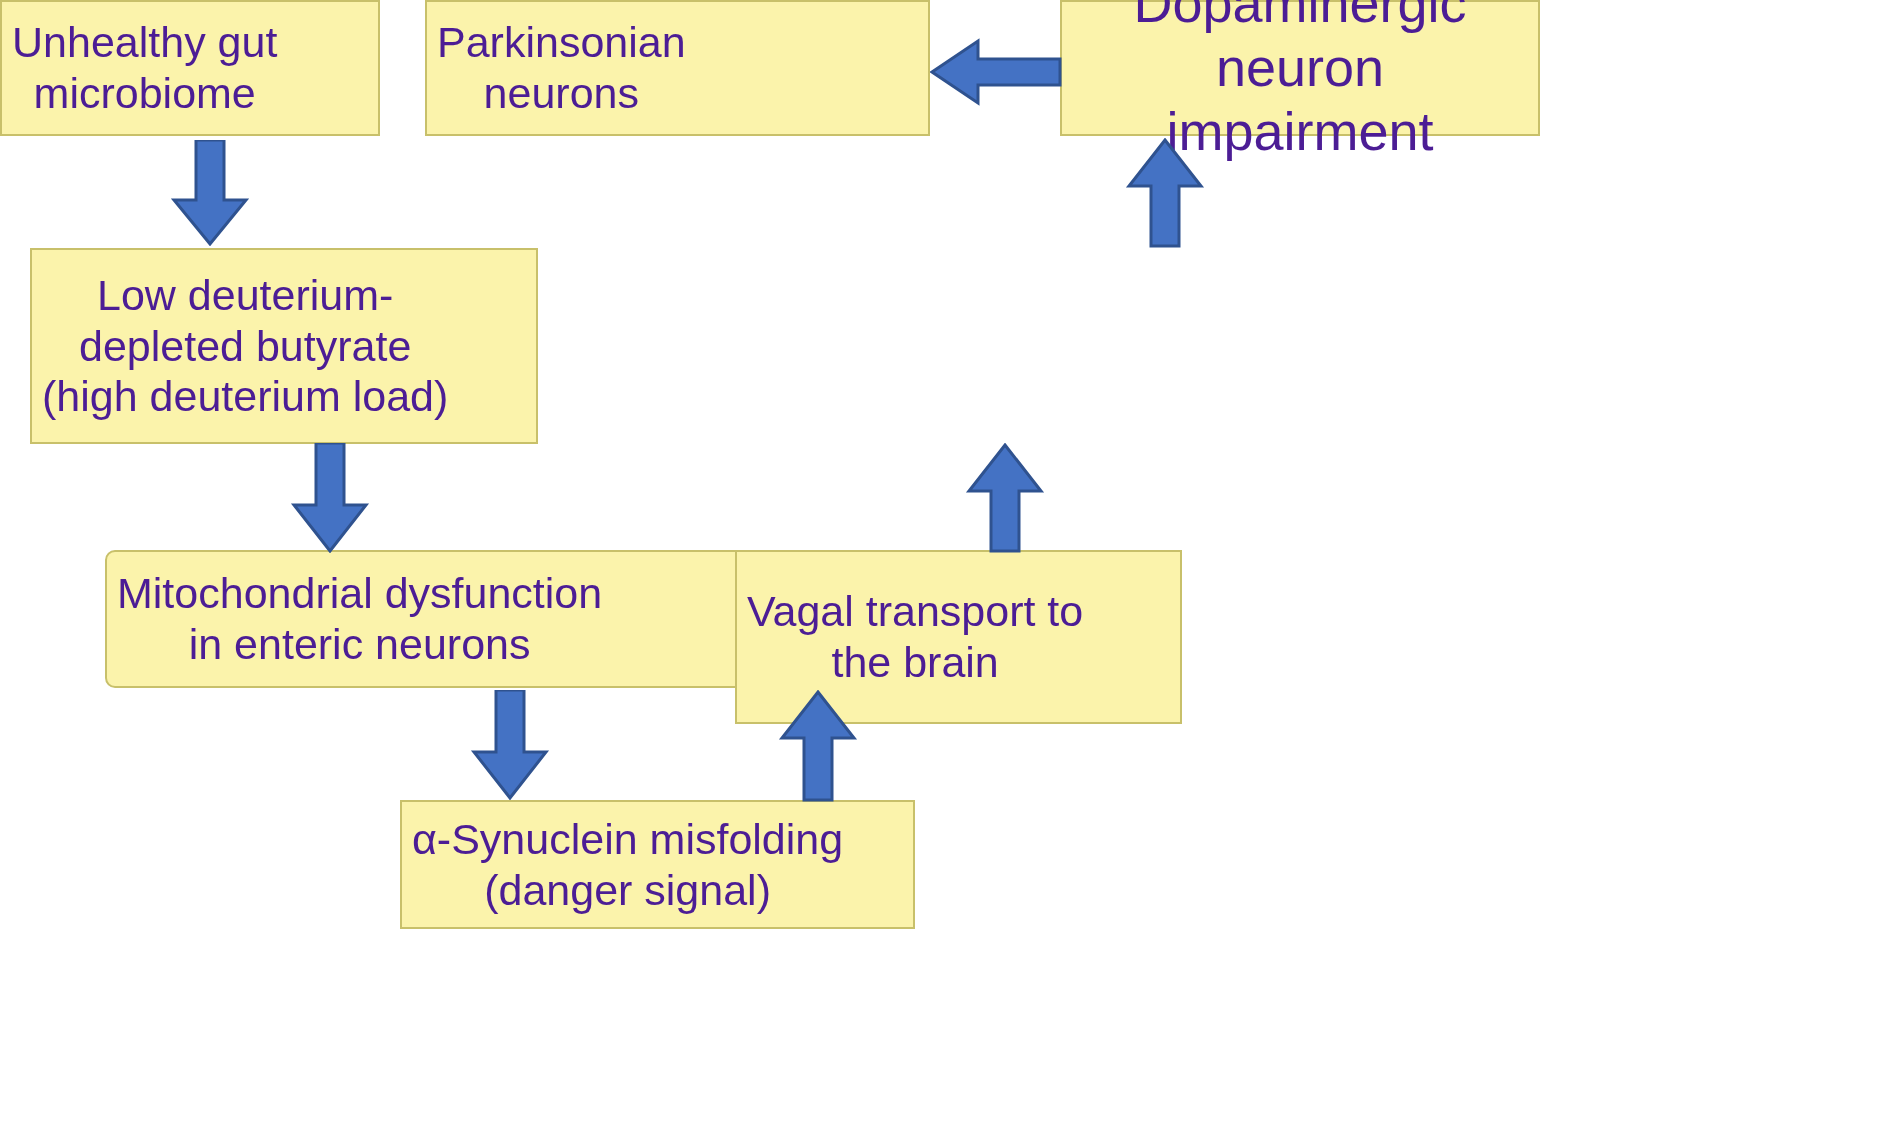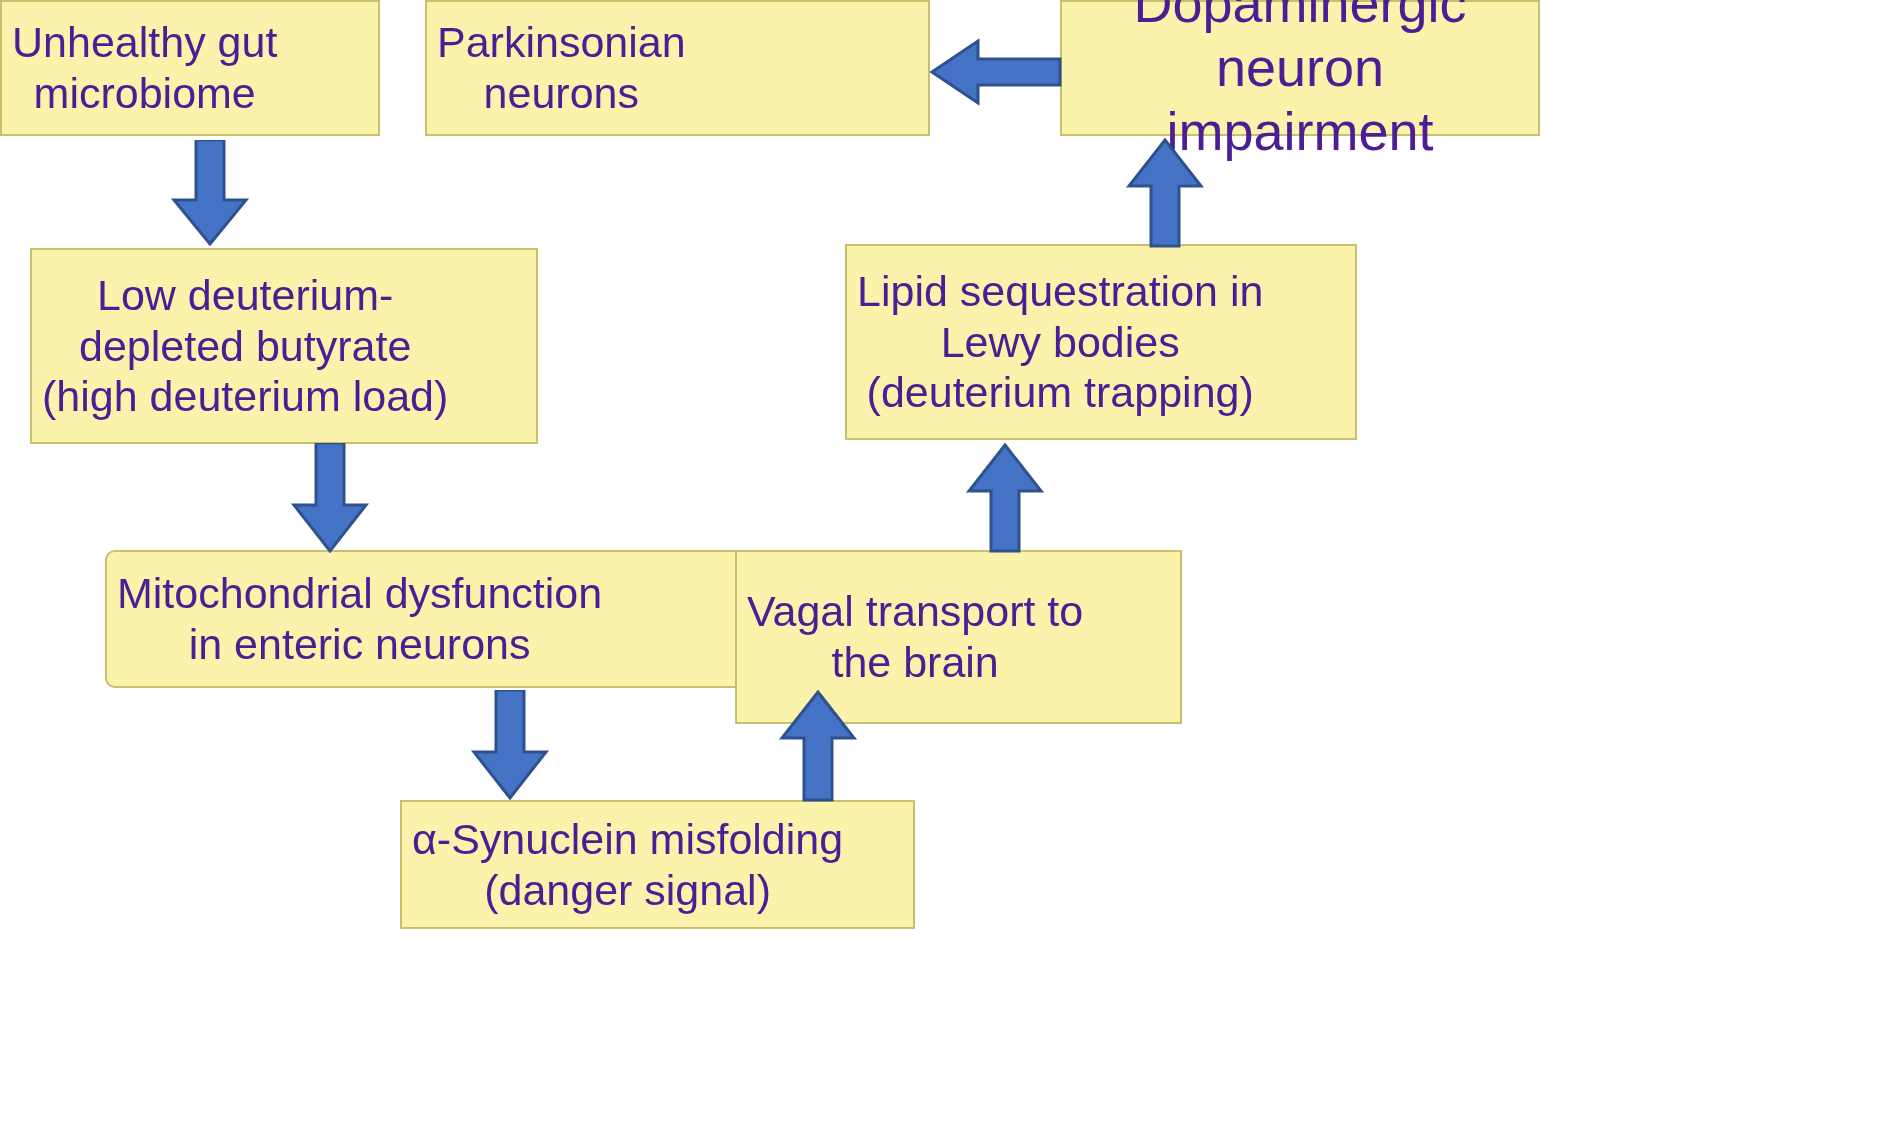--- a/index.html
+++ b/index.html
@@ -58,25 +58,20 @@
     <span>Dopaminergic neuron
 impairment</span>
   </div>
 
   <div class="node" style="left:30px; top:248px; width:508px; height:196px;">
     <span>Low deuterium-
 depleted butyrate
 (high deuterium load)</span>
   </div>
 
-  <div class="node" style="left:845px; top:244px; width:512px; height:196px;">
-    <span>Lipid sequestration in
-Lewy bodies
-(deuterium trapping)</span>
-  </div>
 
   <div class="node" style="left:105px; top:550px; width:688px; height:138px;border-radius:10px;">
     <span>Mitochondrial dysfunction
 in enteric neurons</span>
   </div>
 
   <div class="node" style="left:735px; top:550px; width:447px; height:174px;">
     <span>Vagal transport to
 the brain</span>
   </div>

